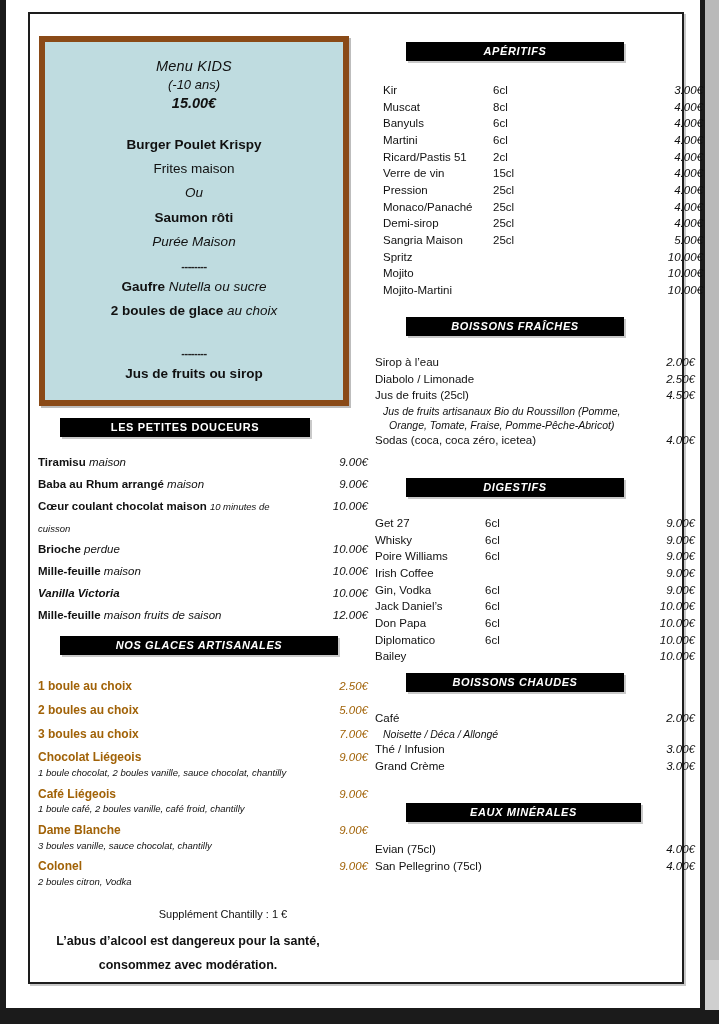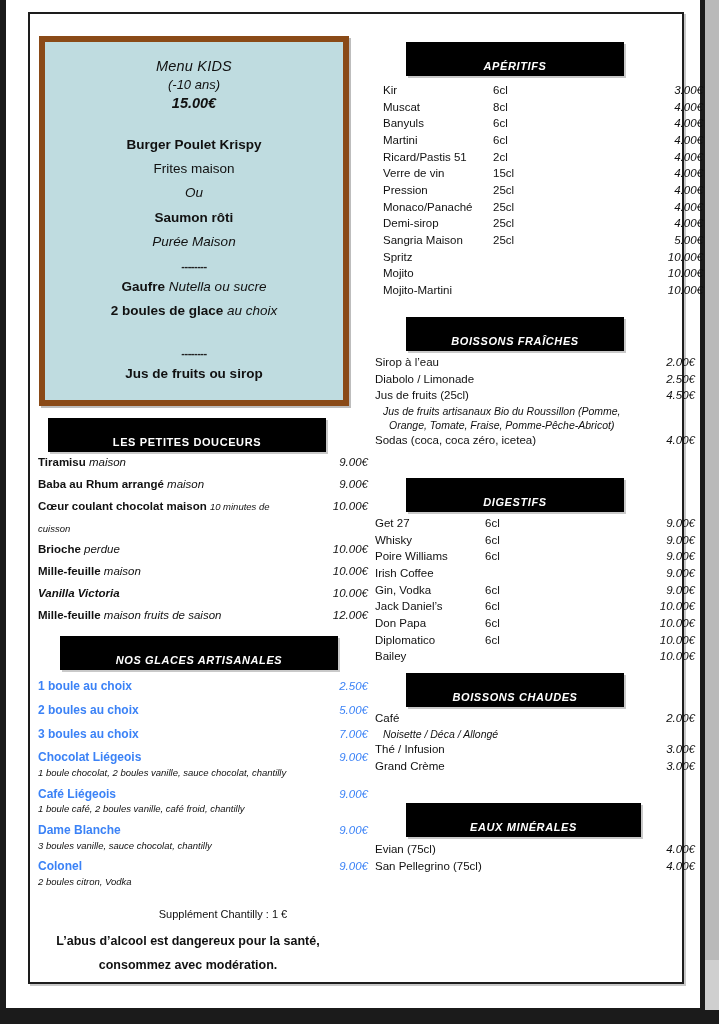--- a/index.html
+++ b/index.html
@@ -133,21 +133,21 @@
 
   
   .sec-bar {
     background: #000000;
     color: #ffffff;
     font-style: italic;
     font-weight: bold;
     font-size: 11px;
     text-align: center;
     letter-spacing: .6px;
-    padding: 18px 0 4px 0;
+    padding: 3px 0 4px 0;
     box-shadow: 2px 2px 0 0 #c9c9c9;
   }
   .sec-bar.plain { font-style: normal; }
   
   .row-3 {
     display: grid;
     grid-template-columns: 110px 62px 1fr;
     font-size: 11.5px;
     line-height: 1.45;
     color: #111;
@@ -201,21 +201,21 @@
     font-style: italic;
     text-align: right;
     min-width: 48px;
   }
   .ice-row {
     display: grid;
     grid-template-columns: 1fr auto;
     align-items: baseline;
     font-size: 12px;
     line-height: 1.55;
-    color: #3b82f6;
+    color: #a16207;
   }
   .ice-row .in { font-weight: bold; }
   .ice-row .ip {
     font-style: italic;
     text-align: right;
     min-width: 48px;
     font-weight: normal;
     font-size: 11.5px;
   }
   .ice-block { margin-top: 5px; }
@@ -260,21 +260,21 @@
             <div class="k-sep">--------</div>
             <div class="k-line"><span class="k-inline-bold">Gaufre </span><span class="k-inline-italic">Nutella ou sucre</span></div>
             <div class="k-line"><span class="k-inline-bold">2 boules de glace </span><span class="k-inline-italic">au choix</span></div>
             <div class="k-sep" style="margin-top:26px">--------</div>
             <div class="k-line bold">Jus de fruits ou sirop</div>
           </div>
         </div>
 
         <div class="col-left">
 
-          <div style="position:absolute; top:404px; left:10px; width:278px;">
+          <div style="position:absolute; top:404px; left:22px; width:250px;">
             <div class="sec-bar plain">LES PETITES DOUCEURS</div>
           </div>
           <div style="position:absolute; top:438px; left:0px; width:330px;">
             <div class="d-row">
                 <div class="dn"><span>Tiramisu </span><em>maison</em></div>
                 <div class="dp">9.00€</div>
               </div>
             <div class="d-row">
                 <div class="dn"><span>Baba au Rhum arrangé </span><em> maison</em></div>
                 <div class="dp">9.00€</div>

